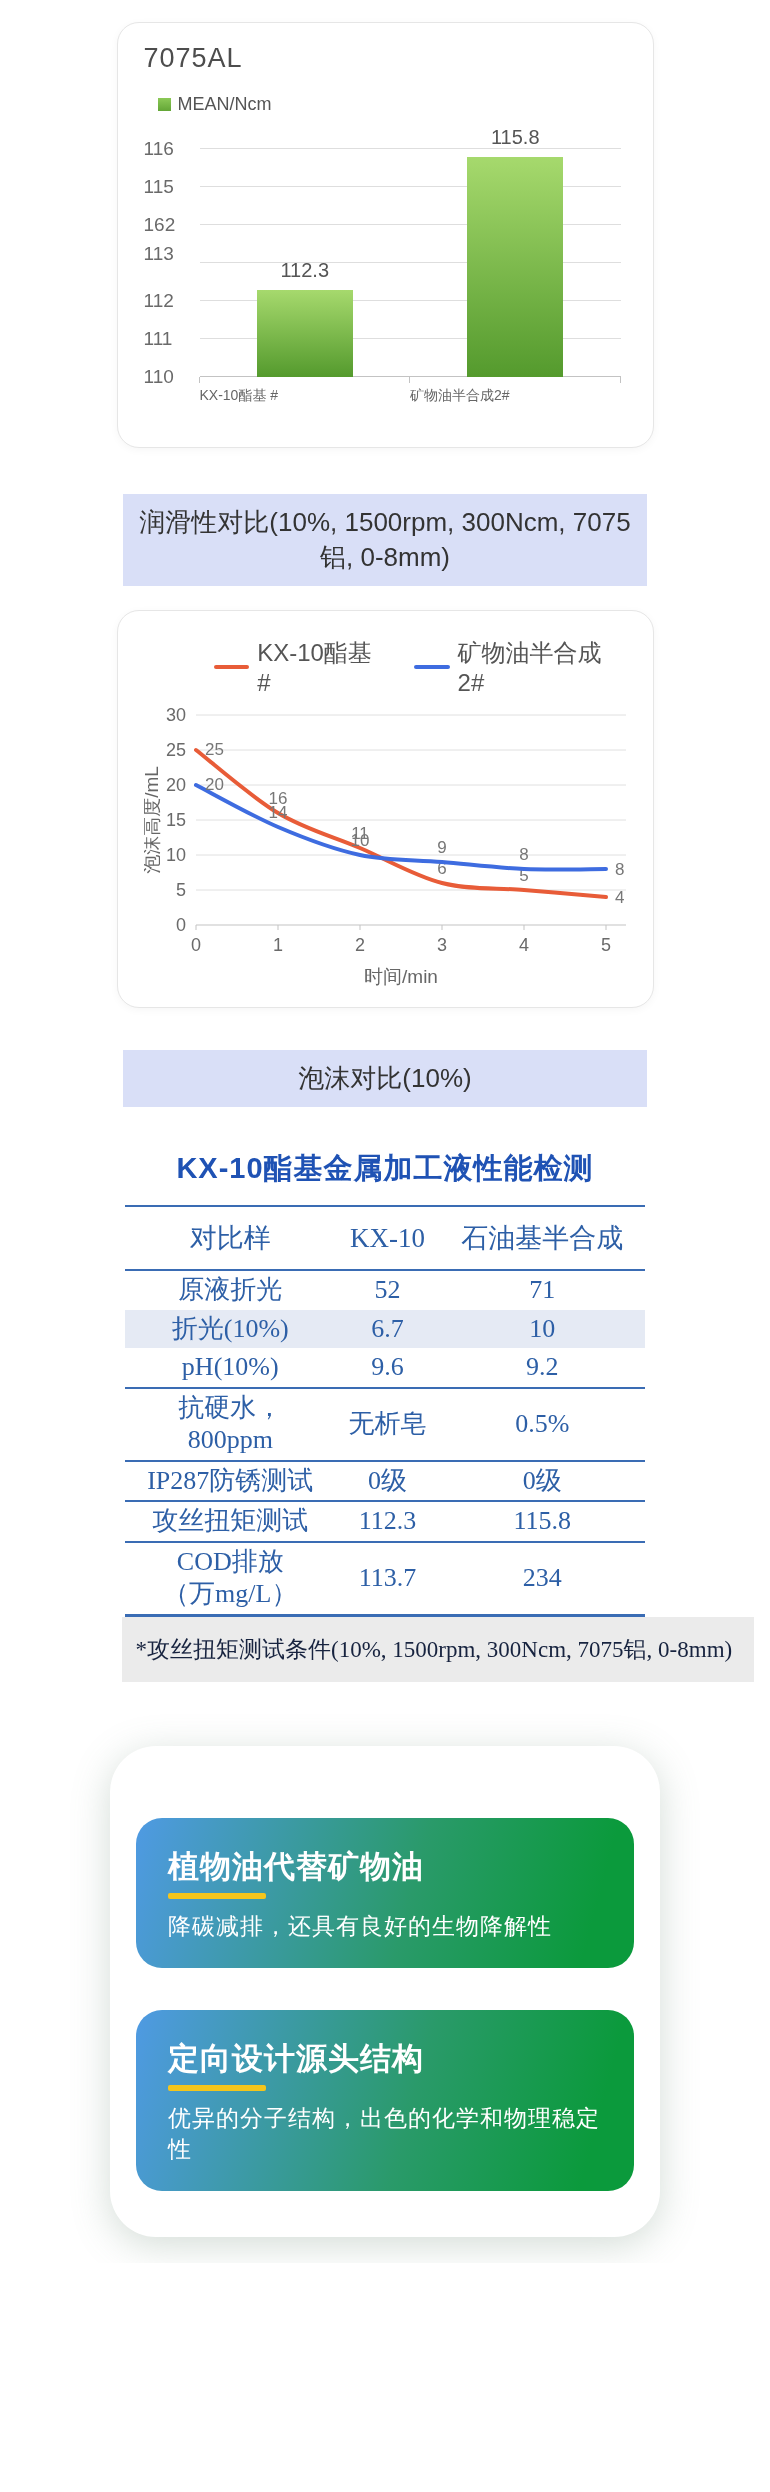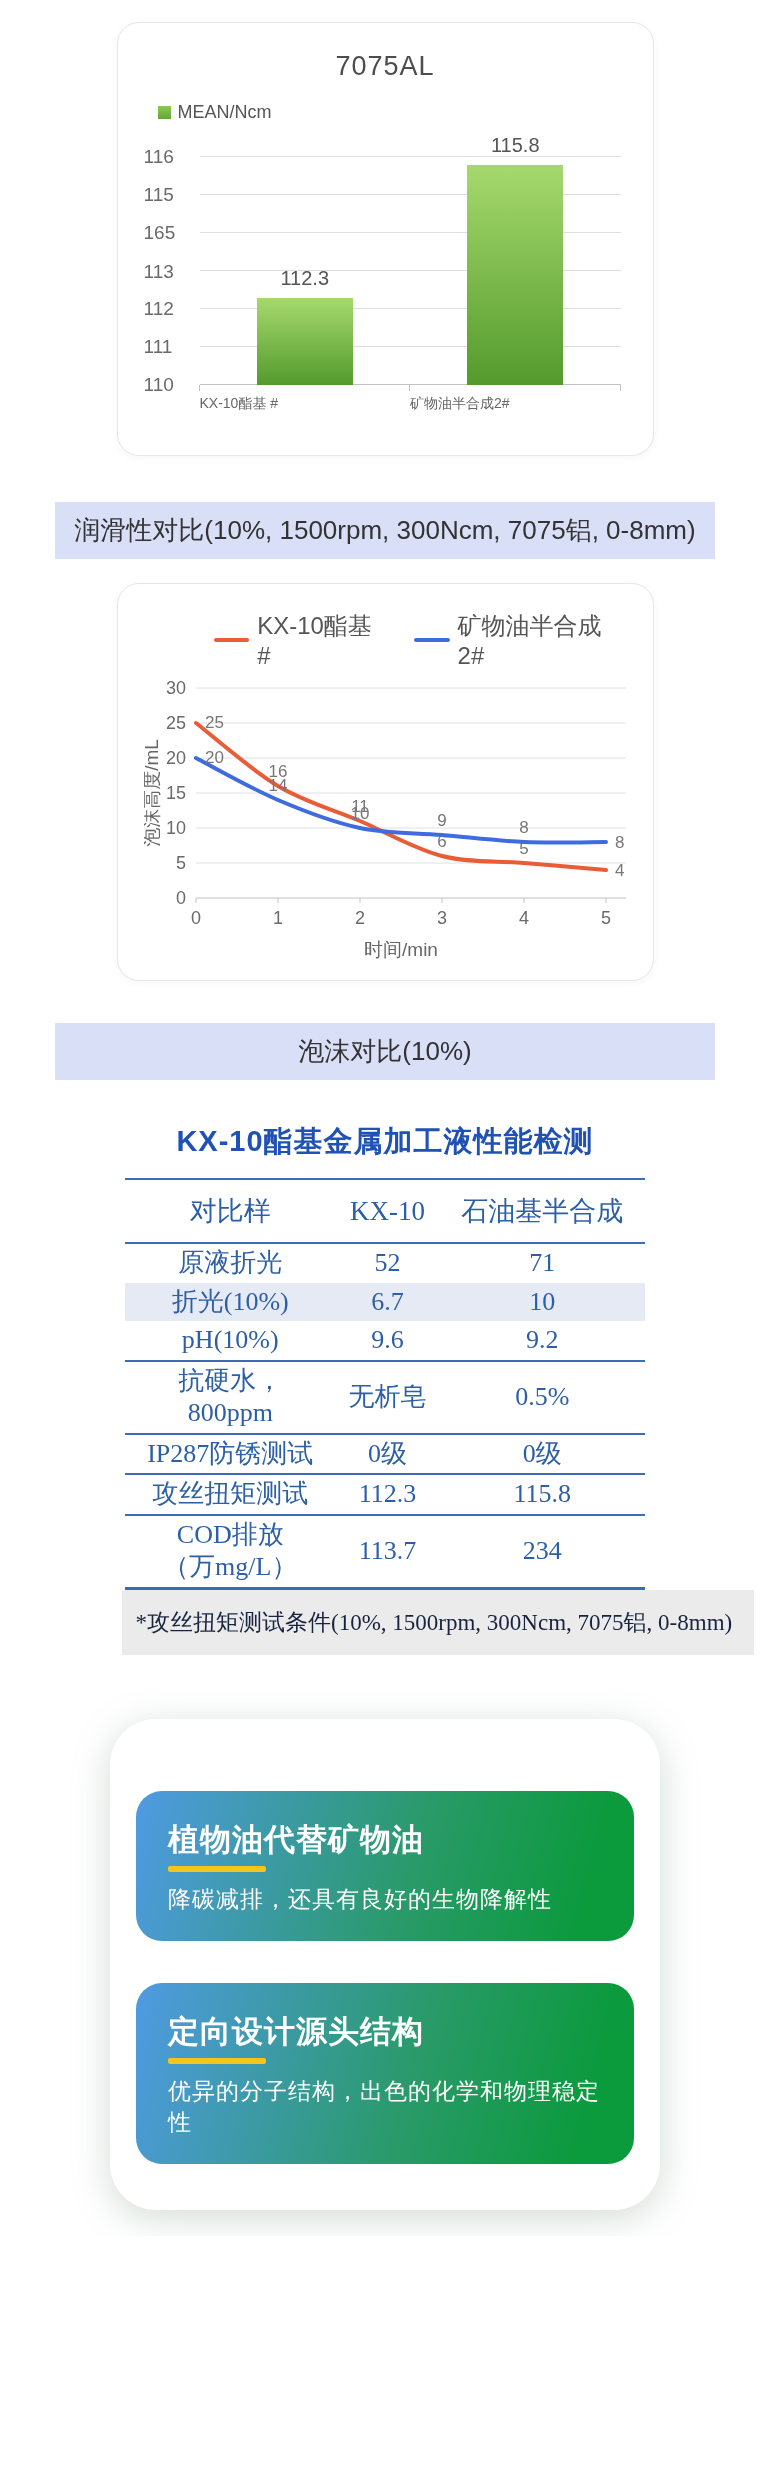--- a/index.html
+++ b/index.html
@@ -13,39 +13,39 @@
 
   
   .chart-card {
     width:537px; margin:0 auto;
     background:#fff;
     border:1px solid #e6e6e6;
     border-radius:22px;
     box-shadow:0 2px 8px rgba(0,0,0,0.04);
     padding:16px 26px 24px;
   }
-  .bar-title { text-align:center; font-size:27px; color:#4d4d4d; letter-spacing:1px; margin-top:12px; }
+  .bar-title { text-align:left; font-size:27px; color:#4d4d4d; letter-spacing:1px; margin-top:4px; }
   .bar-legend { display:flex; align-items:center; gap:7px; margin:20px 0 34px 14px; }
   .bar-legend .swatch { width:13px; height:13px; background:linear-gradient(#8cc957,#63a636); }
   .bar-legend .lbl { font-size:18px; color:#555; }
 
   .bar-plot { position:relative; height:228px; margin:30px 6px 46px 56px; }
   .gridline { position:absolute; left:0; right:0; height:1px; background:#dedede; }
   .gridline.base { background:#c3c3c3; }
   .ytick { position:absolute; left:-56px; width:44px; text-align:left; font-size:19px; color:#6a6a6a; line-height:22px; }
   .basetick { position:absolute; width:1px; height:6px; background:#c3c3c3; bottom:-6px; }
   .bar-slot { position:absolute; bottom:0; width:50%; }
   .bar-rect { position:absolute; bottom:0; left:50%; transform:translateX(-50%); width:96px;
               background:linear-gradient(#a6d96d, #549a2d); }
   .bar-val { position:absolute; left:0; width:100%; text-align:center; font-size:20px; color:#555; }
   .bar-cat { position:absolute; top:calc(100% + 10px); width:50%; text-align:left; font-size:14px; color:#666; }
 
   
   .caption {
-    width:660px; margin:0 auto;
+    width:524px; margin:0 auto;
     background:#d9dff7;
     text-align:center;
     font-size:26px; color:#333;
     padding:11px 4px;
   }
   .caption-1 { margin-top:46px; }
   .caption-2 { margin-top:42px; }
 
   .line-card { margin-top:24px; padding-bottom:8px; }
   .line-legend { display:flex; justify-content:center; gap:30px; padding-left:70px; margin:10px 0 2px; }
@@ -112,23 +112,23 @@
       <span class="lbl">MEAN/Ncm</span>
     </div>
     <div class="bar-plot" id="barPlot">
         <div class="gridline base" style="bottom: 0px;"></div>
         <div class="ytick" style="bottom: -11px;">110</div>
         <div class="gridline" style="bottom: 38px;"></div>
         <div class="ytick" style="bottom: 27px;">111</div>
         <div class="gridline" style="bottom: 76px;"></div>
         <div class="ytick" style="bottom: 65px;">112</div>
         <div class="gridline" style="bottom: 114px;"></div>
-        <div class="ytick" style="bottom: 102px; margin-top: 40px;">113</div>
+        <div class="ytick" style="bottom: 112px; margin-top: 40px;">113</div>
         <div class="gridline" style="bottom: 152px;"></div>
-        <div class="ytick" style="bottom: 141px;">165</div>
+        <div class="ytick" style="bottom: 141px;">162</div>
         <div class="gridline" style="bottom: 190px;"></div>
         <div class="ytick" style="bottom: 179px;">115</div>
         <div class="gridline" style="bottom: 228px;"></div>
         <div class="ytick" style="bottom: 217px;">116</div>
         <div class="basetick" style="left: calc(0% - 1px);"></div>
         <div class="basetick" style="left: calc(50% - 1px);"></div>
         <div class="basetick" style="left: calc(100% - 1px);"></div>
         <div class="bar-slot" style="left: 0%; height: 228px;">
           <div class="bar-rect" style="height: 87.4px;"></div>
           <div class="bar-val" style="bottom: 95.4px;">112.3</div>

